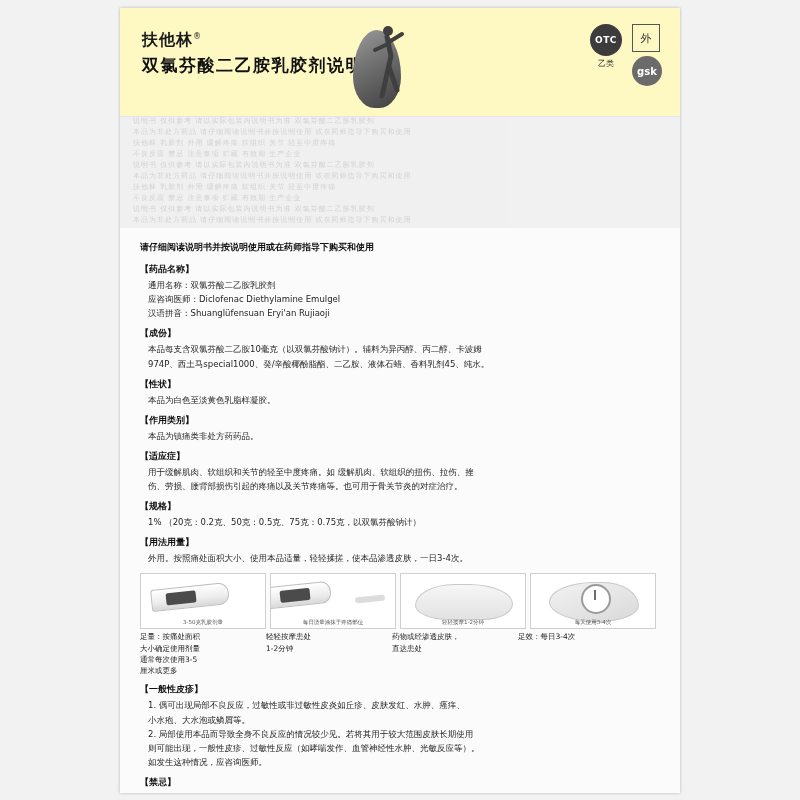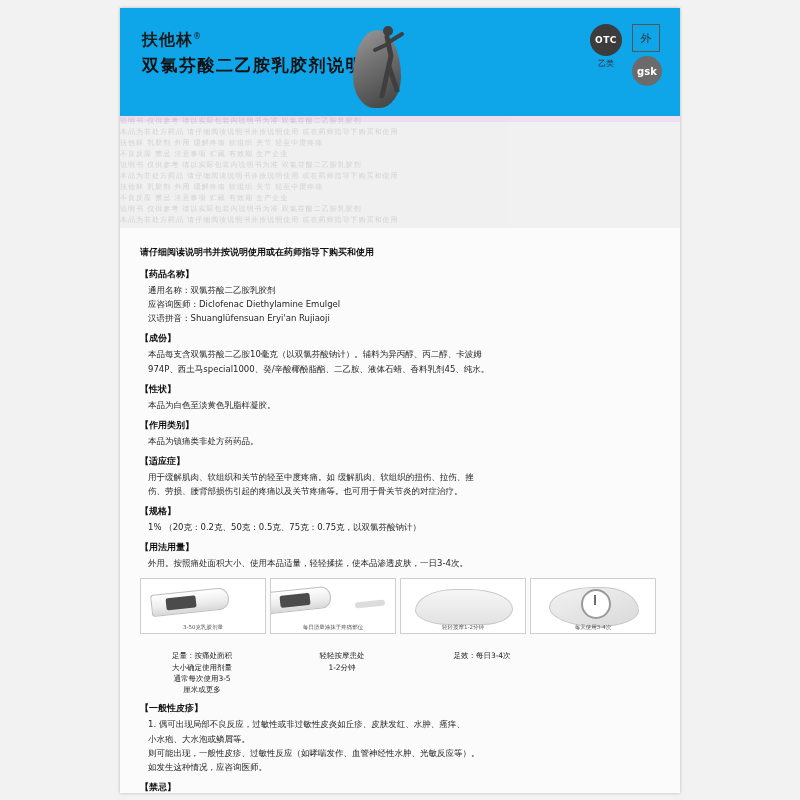--- a/index.html
+++ b/index.html
@@ -14,22 +14,22 @@
     left:120px;top:8px;
     width:560px;height:785px;
     background:#fbfbfb;
     box-shadow:0 0 3px rgba(0,0,0,.25);
     overflow:hidden;
   }
   
   .header{
     position:relative;
     height:108px;
-    background:#0ea5e9;
-    border-bottom:6px solid #d946ef;
+    background:#fef9c3;
+    border-bottom:1px solid #d946ef;
   }
   .brand{
     position:absolute;left:22px;top:22px;
     font-size:16px;font-weight:bold;color:#1a1a1a;
     letter-spacing:1px;
   }
   .brand sup{font-size:8px;font-weight:normal;}
   .doc-title{
     position:absolute;left:22px;top:46px;
     font-size:17px;font-weight:bold;color:#111;
@@ -73,21 +73,21 @@
   }
   
   .ghost-band{
     position:absolute;left:0;top:108px;width:100%;height:112px;
     background:#efefef;
     opacity:.9;
     overflow:hidden;
   }
   .ghost-line{
     font-size:7px;color:#cfcfcf;white-space:nowrap;
-    letter-spacing:1px;line-height:11px;
+    letter-spacing:1px;line-height:11px;margin-left:13px;
   }
   
   .body{
     position:relative;
     padding:8px 20px 0 20px;
     font-size:8.5px;
     line-height:1.55;
     color:#1e1e1e;
   }
   .notice{
@@ -136,21 +136,21 @@
   }
   .clock{
     position:absolute;left:50px;top:10px;width:26px;height:26px;
     border:2px solid #9a9a9a;border-radius:50%;background:#fff;
   }
   .clock:after{
     content:"";position:absolute;left:11px;top:4px;width:2px;height:10px;
     background:#6d6d6d;
   }
   .legend{
-    display:flex;gap:16px;margin:16px 0 4px 0;text-align:center;
+    display:flex;gap:2px;margin:2px 0 4px 0;
   }
   .legend-cell{width:124px;font-size:7.5px;line-height:1.5;color:#222;}
   .bold-item{font-weight:bold;}
 </style>
 </head>
 <body>
 
 <div class="page">
 
   <div class="header">
@@ -243,26 +243,29 @@
       </div>
     </div>
 
     <div class="legend">
       <div class="legend-cell" style="white-space:pre-line;">足量：按痛处面积
 大小确定使用剂量
 通常每次使用3-5
 厘米或更多</div>
       <div class="legend-cell" style="white-space:pre-line;">轻轻按摩患处
 1-2分钟</div>
+      <div class="legend-cell" style="white-space:pre-line;">药物或经渗透皮肤，
+直达患处</div>
       <div class="legend-cell" style="white-space:pre-line;">足效：每日3-4次</div>
     </div>
 
     <div class="sec-title">【一般性皮疹】</div>
     <p class="txt">1. 偶可出现局部不良反应，过敏性或非过敏性皮炎如丘疹、皮肤发红、水肿、瘙痒、</p>
     <p class="txt">    小水疱、大水泡或鳞屑等。</p>
+    <p class="txt">2. 局部使用本品而导致全身不良反应的情况较少见。若将其用于较大范围皮肤长期使用</p>
     <p class="txt">    则可能出现，一般性皮疹、过敏性反应（如哮喘发作、血管神经性水肿、光敏反应等）。</p>
     <p class="txt">    如发生这种情况，应咨询医师。</p>
 
     <div class="sec-title">【禁忌】</div>
     <p class="txt bold-item">1. 对其他非甾体抗炎药过敏者禁用。</p>
 
   </div>
 </div>
 
 </body></html>

